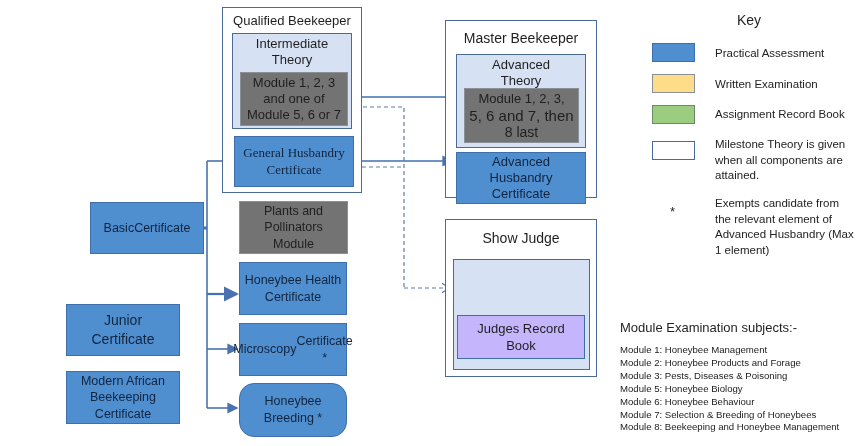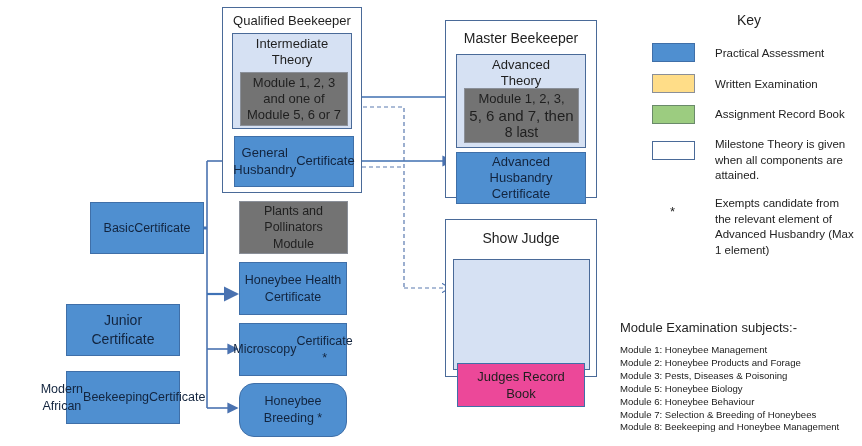--- a/index.html
+++ b/index.html
@@ -1,20 +1,20 @@
 <!DOCTYPE html>
 <html><head>
 <meta charset="utf-8">
 <style>
   html,body{margin:0;padding:0;background:#ffffff;}
   body{width:862px;height:446px;position:relative;overflow:hidden;font-family:"Liberation Sans",sans-serif;color:#1f1f1f;}
   .abs{position:absolute;box-sizing:border-box;}
   .blue{background:#4f8fd0;border:1.5px solid #3f6fa8;color:#12243e;display:flex;align-items:center;justify-content:center;text-align:center;line-height:1.28;}
   .yellow{background:#737373;border:1.5px solid #8a8f98;color:#1f1f1f;display:flex;align-items:center;justify-content:center;text-align:center;line-height:1.28;}
-  .green{background:#ec4899;border:1.5px solid #3f6fa8;color:#1f1f1f;display:flex;align-items:center;justify-content:center;text-align:center;line-height:1.3;margin-top:48px;}
+  .green{background:#c4b5fd;border:1.5px solid #3f6fa8;color:#1f1f1f;display:flex;align-items:center;justify-content:center;text-align:center;line-height:1.3;}
   .frame{border:1.5px solid #4a6a98;background:#ffffff;}
   .light{background:#d6e1f3;border:1.5px solid #4a6a98;}
   .ttl{position:absolute;left:0;right:0;text-align:center;}
   .t12{font-size:12.5px;}
   .t13{font-size:13px;}
   .t14{font-size:14px;}
   svg.lines{position:absolute;left:0;top:0;pointer-events:none;}
   .key-sw{position:absolute;width:43px;height:19px;box-sizing:border-box;}
   .key-lbl{position:absolute;font-size:11.5px;line-height:1.35;color:#222;}
   .mod-line{font-size:9.6px;line-height:12.9px;color:#222;white-space:nowrap;}
@@ -54,21 +54,21 @@
     <div class="ttl t13" style="top:2px;line-height:16px;">
       <div>Intermediate</div>
       <div>Theory</div>
     </div>
     <div class="abs yellow t13" style="left:7px;top:38px;width:108px;height:54px;flex-direction:column;line-height:16px;">
       <div>Module 1, 2, 3</div>
       <div>and one of</div>
       <div>Module 5, 6 or 7</div>
     </div>
   </div>
-  <div class="abs blue t13" style="left:11px;top:128px;width:120px;height:51px;flex-direction:row;">
+  <div class="abs blue t13" style="left:11px;top:128px;width:120px;height:51px;flex-direction:column;font-family:Liberation Serif, serif;">
     <div>General Husbandry</div>
     <div>Certificate</div>
   </div>
 </div>
 
 <div class="abs frame" style="left:445px;top:20px;width:152px;height:178px;">
   <div class="ttl t14" style="top:9px;">Master Beekeeper</div>
   <div class="abs light" style="left:10px;top:33px;width:130px;height:94px;">
     <div class="ttl t13" style="top:2px;line-height:16px;">
       <div>Advanced</div>
@@ -98,21 +98,21 @@
 </div>
 
 <div class="abs blue t12" style="left:66px;top:202px;width:114px;height:52px;line-height:17px;margin-left:24px;">
   <div>Basic</div>
   <div>Certificate</div>
 </div>
 <div class="abs blue" style="left:66px;top:304px;width:114px;height:52px;flex-direction:column;font-size:14px;line-height:19px;">
   <div>Junior</div>
   <div>Certificate</div>
 </div>
-<div class="abs blue t12" style="left:66px;top:371px;width:114px;height:53px;flex-direction:row;line-height:16.5px;">
+<div class="abs blue t12" style="left:66px;top:371px;width:114px;height:53px;flex-direction:column;line-height:16.5px;">
   <div>Modern African</div>
   <div>Beekeeping</div>
   <div>Certificate</div>
 </div>
 
 <div class="abs yellow t12" style="left:239px;top:201px;width:109px;height:53px;flex-direction:column;line-height:16.5px;">
   <div>Plants and</div>
   <div>Pollinators</div>
   <div>Module</div>
 </div>

